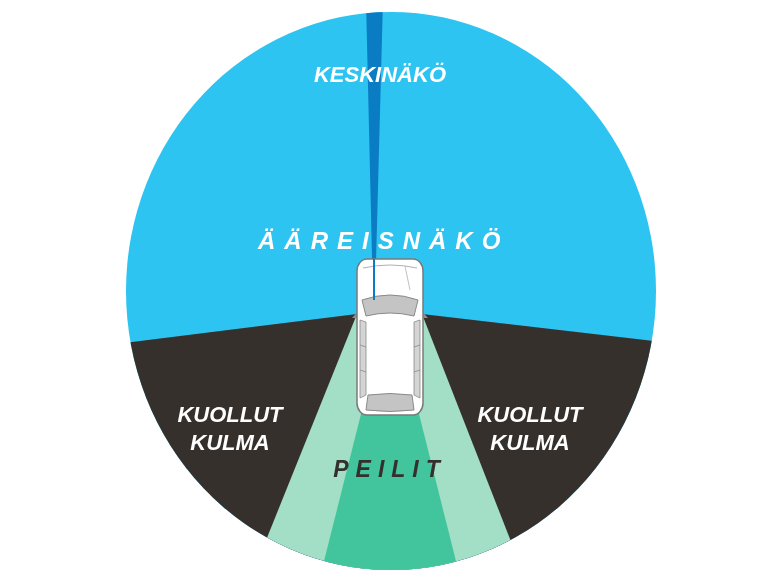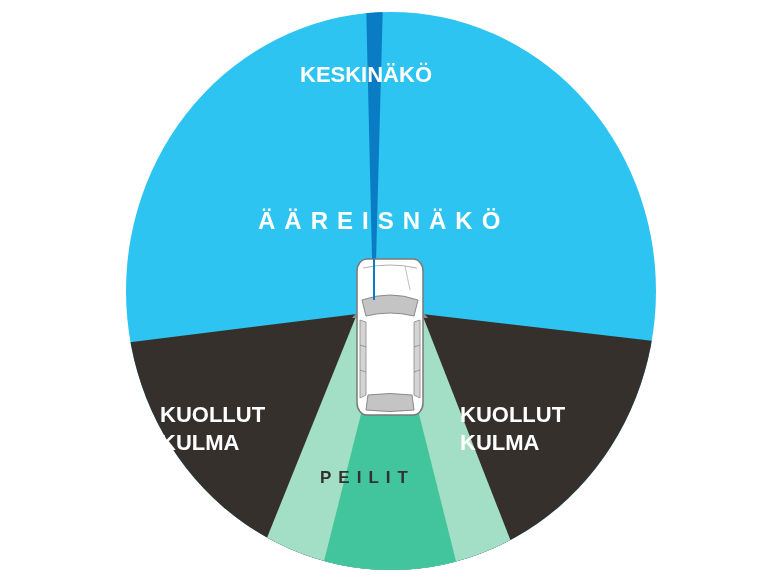--- a/index.html
+++ b/index.html
@@ -1,24 +1,24 @@
 <!DOCTYPE html>
 <html><head>
   <meta charset="utf-8">
   <style>
     html, body { margin: 0; padding: 0; background: #ffffff; }
     body { width: 780px; height: 585px; position: relative; overflow: hidden; font-family: "Liberation Sans", sans-serif; }
     #diagram { position: absolute; left: 0; top: 0; width: 780px; height: 585px; }
-    .lbl { position: absolute; font-family: "Liberation Sans", sans-serif; font-weight: bold; white-space: nowrap; }
+    .lbl { position: absolute; font-family: "Liberation Sans", sans-serif; font-weight: bold; text-align: center; white-space: nowrap; font-style: italic; }
     .lbl-central { left: 300px; top: 62px; width: 160px; font-size: 22px; color: #ffffff; }
-    .lbl-peripheral { left: 258px; top: 207px; width: 250px; font-size: 24px; color: #ffffff; letter-spacing: 9px; }
+    .lbl-peripheral { left: 258px; top: 227px; width: 250px; font-size: 24px; color: #ffffff; letter-spacing: 9px; }
     .lbl-blind { font-size: 22px; color: #ffffff; line-height: 28px; margin-top: 31px; }
     .lbl-blind-left { left: 160px; top: 370px; width: 140px; }
     .lbl-blind-right { left: 460px; top: 370px; width: 140px; }
-    .lbl-mirrors { left: 320px; top: 468px; width: 140px; font-size: 17px; color: #33302d; letter-spacing: 7px; }
+    .lbl-mirrors { left: 320px; top: 456px; width: 140px; font-size: 23px; color: #33302d; letter-spacing: 7px; }
   </style>
 </head>
 <body>
 
 <svg id="diagram" viewBox="0 0 780 585" xmlns="http://www.w3.org/2000/svg">
   <defs>
     <clipPath id="circleClip">
       <ellipse cx="391" cy="291" rx="265" ry="279"></ellipse>
     </clipPath>
   </defs>

